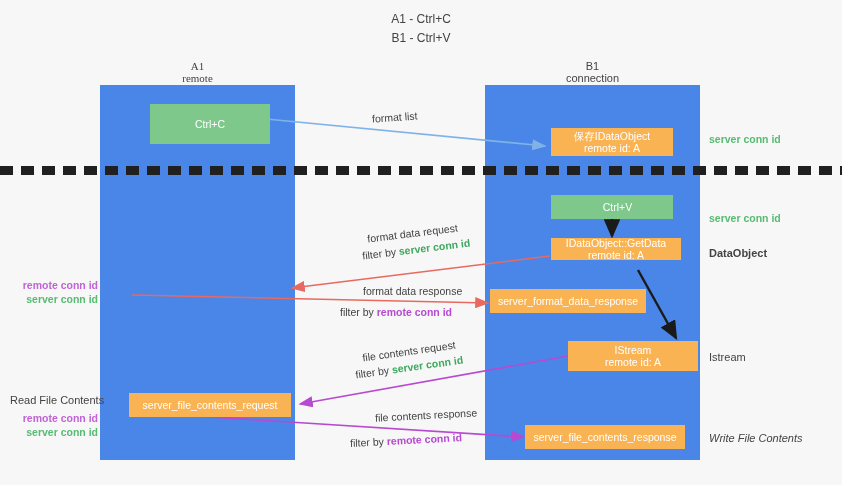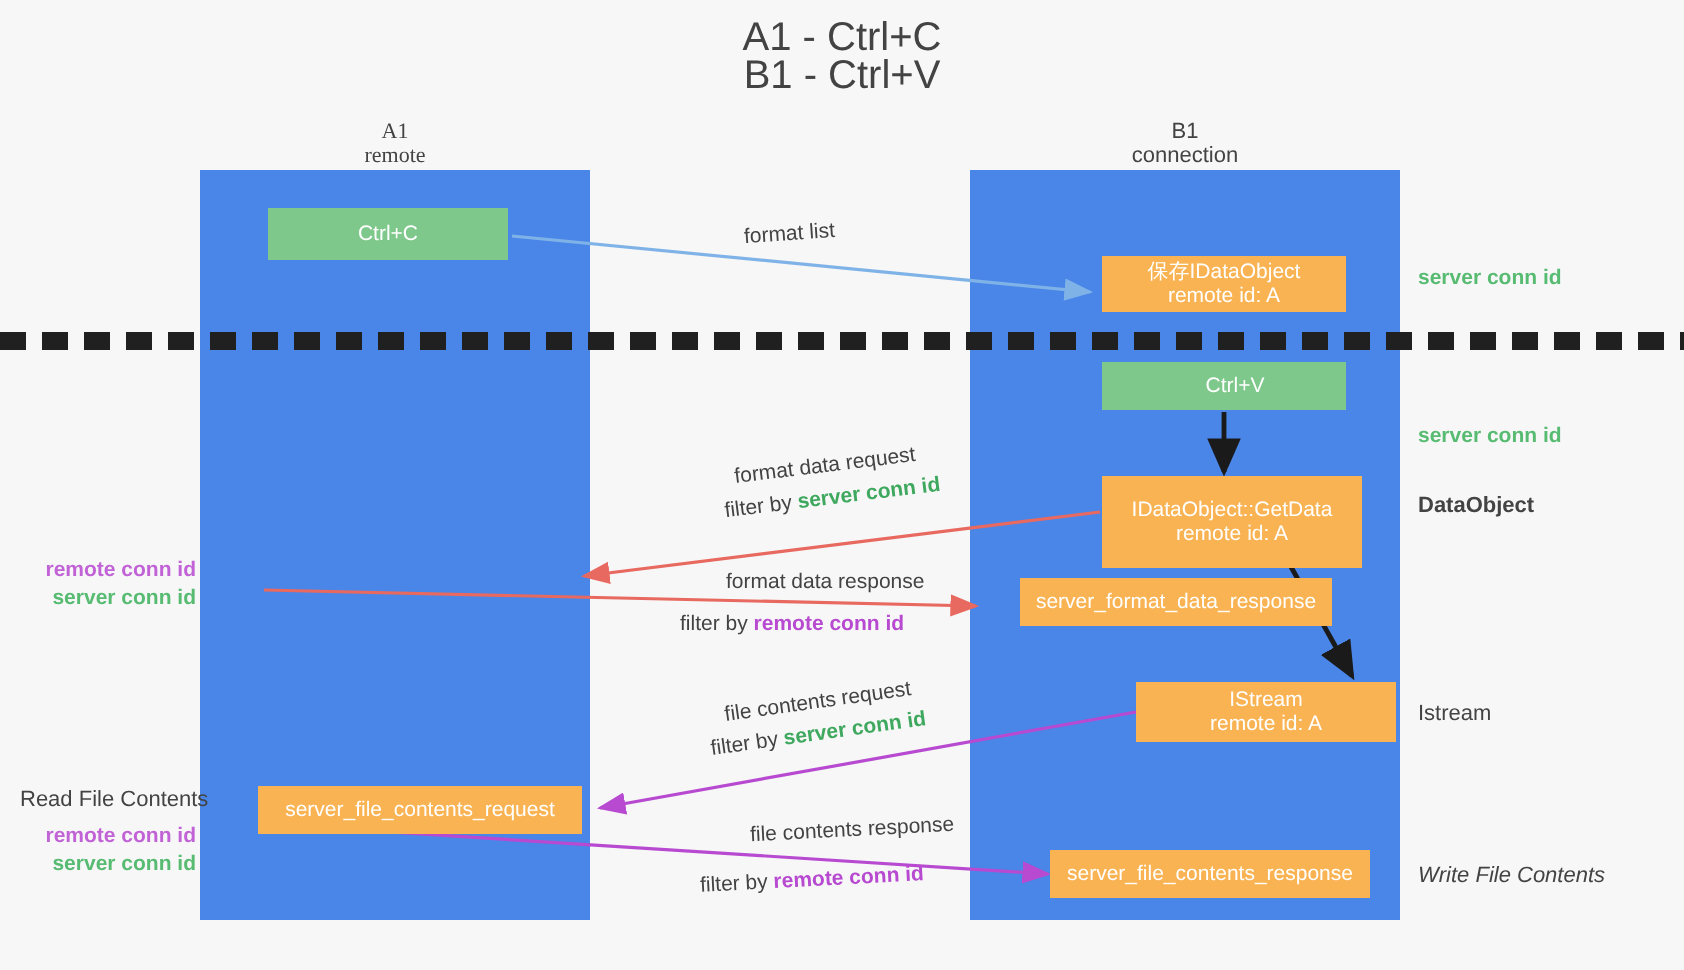--- a/index.html
+++ b/index.html
@@ -20,21 +20,21 @@
     width: 842px;
     height: 485px;
   }
   .abs { position: absolute; }
 
   
   #title {
     left: 0; top: 10px;
     width: 842px;
     text-align: center;
-    font-size: 20px;
+    font-size: 12px;
     color: #434343;
     line-height: 19px;
     white-space: pre-line;
   }
 
   
   .col-head {
     text-align: center;
     font-size: 11px;
     color: #434343;
@@ -147,34 +147,34 @@
 
     <line x1="550" y1="256" x2="292" y2="288" stroke="#e8695f" stroke-width="1.6" marker-end="url(#ah-red)"></line>
 
     <line x1="132" y1="295" x2="488" y2="303" stroke="#e8695f" stroke-width="1.6" marker-end="url(#ah-red)"></line>
 
     <line x1="568" y1="356" x2="300" y2="404" stroke="#b74ad0" stroke-width="1.6" marker-end="url(#ah-purple)"></line>
 
     <line x1="132" y1="412" x2="524" y2="437" stroke="#b74ad0" stroke-width="1.6" marker-end="url(#ah-purple)"></line>
   </svg>
 
-  <div class="abs box green" style="left:134px; top:104px; width:120px; height:26px;">Ctrl+C</div>
+  <div class="abs box green" style="left:150px; top:104px; width:120px; height:40px;">Ctrl+C</div>
 
 
   <div class="abs box orange" style="left:129px; top:393px; width:162px; height:24px;">server_file_contents_request</div>
 
   <div class="abs box orange" style="left:551px; top:128px; width:122px; height:28px;">保存IDataObject
 remote id: A</div>
 
-  <div class="abs box green" style="left:551px; top:181px; width:122px; height:24px;padding-left:11px;">Ctrl+V</div>
-
-  <div class="abs box orange" style="left:551px; top:238px; width:130px; height:46px;">IDataObject::GetData
+  <div class="abs box green" style="left:551px; top:195px; width:122px; height:24px;padding-left:11px;">Ctrl+V</div>
+
+  <div class="abs box orange" style="left:551px; top:238px; width:130px; height:22px;">IDataObject::GetData
 remote id: A</div>
 
-  <div class="abs box orange" style="left:490px; top:289px; width:156px; height:24px;margin-left:20px;">server_format_data_response</div>
+  <div class="abs box orange" style="left:490px; top:289px; width:156px; height:24px;">server_format_data_response</div>
 
   <div class="abs box orange" style="left:568px; top:341px; width:130px; height:30px;">IStream
 remote id: A</div>
 
   <div class="abs box orange" style="left:525px; top:425px; width:160px; height:24px;">server_file_contents_response</div>
 
   <div class="abs" id="divider"></div>
 
   <div class="abs alabel" style="left:372px; top:111px; transform:rotate(-4deg);">format list</div>
 

